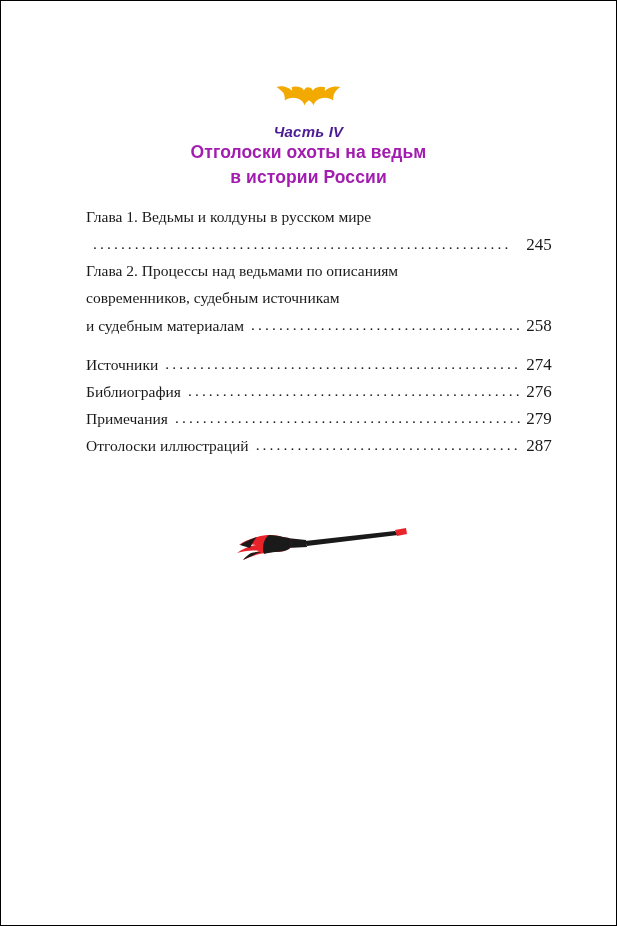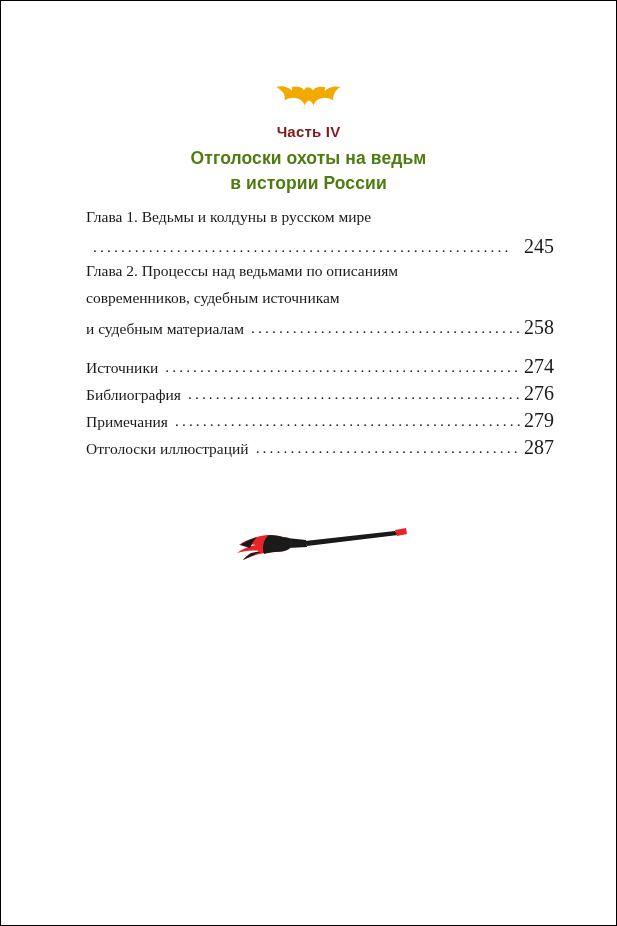--- a/index.html
+++ b/index.html
@@ -32,27 +32,27 @@
   .part-head {
     position: absolute;
     top: 122px;
     left: 0;
     width: 100%;
     text-align: center;
     font-family: "Liberation Sans", sans-serif;
     font-weight: bold;
   }
   .part-num {
-    color: #7f1d1d;
+    color: #4c1d95;
     font-size: 15px;
     letter-spacing: 0.2px;
-    margin-bottom: 6px;
+    font-style: italic;
   }
   .part-title {
-    color: #4d7c0f;
+    color: #a21caf;
     font-size: 17.5px;
     line-height: 1.42;
     letter-spacing: 0.1px;
   }
 
   .toc {
     position: absolute;
     top: 208px;
     left: 85px;
     width: 468px;
@@ -76,23 +76,23 @@
     white-space: nowrap;
     color: #1a1a1a;
     font-size: 15.5px;
     letter-spacing: 3.1px;
     margin: 0 4px 0 7px;
     position: relative;
     top: -1px;
   }
   .entry .pg {
     font-family: "Liberation Serif", serif;
-    font-size: 20px;
+    font-size: 17px;
     min-width: 30px;
-    text-align: right;
+    text-align: center;
     white-space: nowrap;
   }
   .entry.nodots .dots { visibility: hidden; }
 
   .group-gap { height: 12px; }
 
   .broom-wrap {
     position: absolute;
     top: 520px;
     left: 0;

